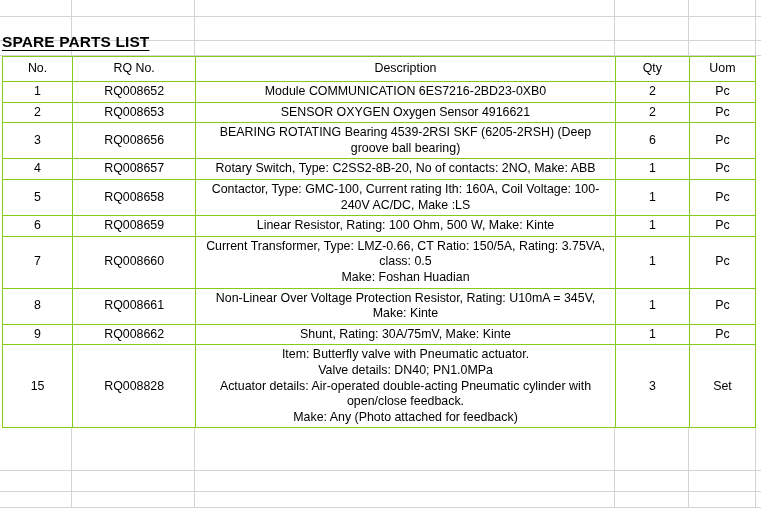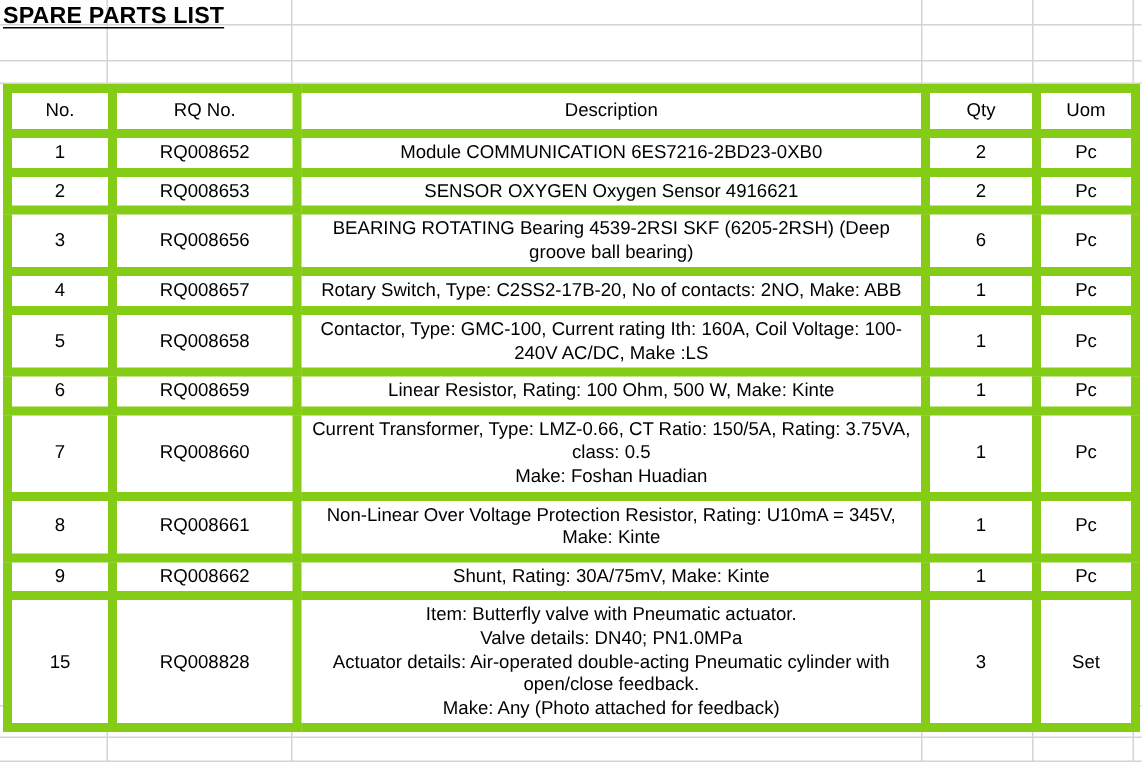--- a/index.html
+++ b/index.html
@@ -36,21 +36,21 @@
     top: 0;
     width: 1px;
     height: 508px;
     background: #d4d4d4;
   }
 
   
   #title-wrap {
     position: absolute;
     left: 2px;
-    top: 2px;
+    top: 33px;
     z-index: 3;
   }
   #sheet-title {
     font-size: 15.5px;
     font-weight: bold;
     letter-spacing: 0.1px;
     text-decoration: underline;
     text-underline-offset: 3px;
     white-space: nowrap;
     line-height: 18px;
@@ -65,21 +65,21 @@
     z-index: 2;
     background: #ffffff;
   }
   table.parts {
     border-collapse: collapse;
     width: 754px;
     table-layout: fixed;
     background: #ffffff;
   }
   table.parts td, table.parts th {
-    border: 6px solid #84cc16;
+    border: 1px solid #84cc16;
     padding: 2px 4px;
     font-size: 12.4px;
     line-height: 15.6px;
     font-weight: normal;
     vertical-align: middle;
     background: #ffffff;
   }
   col.c-no    { width: 70px;  }
   col.c-rq    { width: 123px; }
   col.c-desc  { width: 419px; }
@@ -166,21 +166,21 @@
           <td class="cell-desc">
             <span class="dline">BEARING ROTATING Bearing 4539-2RSI SKF (6205-2RSH) (Deep groove ball bearing)</span>
           </td>
           <td class="cell-qty">6</td>
           <td class="cell-uom">Pc</td>
         </tr>
         <tr>
           <td class="cell-no">4</td>
           <td class="cell-rq">RQ008657</td>
           <td class="cell-desc">
-            <span class="dline">Rotary Switch, Type: C2SS2-17B-20, No of contacts: 2NO, Make: ABB</span>
+            <span class="dline">Rotary Switch, Type: C2SS2-8B-20, No of contacts: 2NO, Make: ABB</span>
           </td>
           <td class="cell-qty">1</td>
           <td class="cell-uom">Pc</td>
         </tr>
         <tr>
           <td class="cell-no">5</td>
           <td class="cell-rq">RQ008658</td>
           <td class="cell-desc">
             <span class="dline">Contactor, Type: GMC-100, Current rating Ith: 160A, Coil Voltage: 100-240V AC/DC, Make :LS</span>
           </td>

